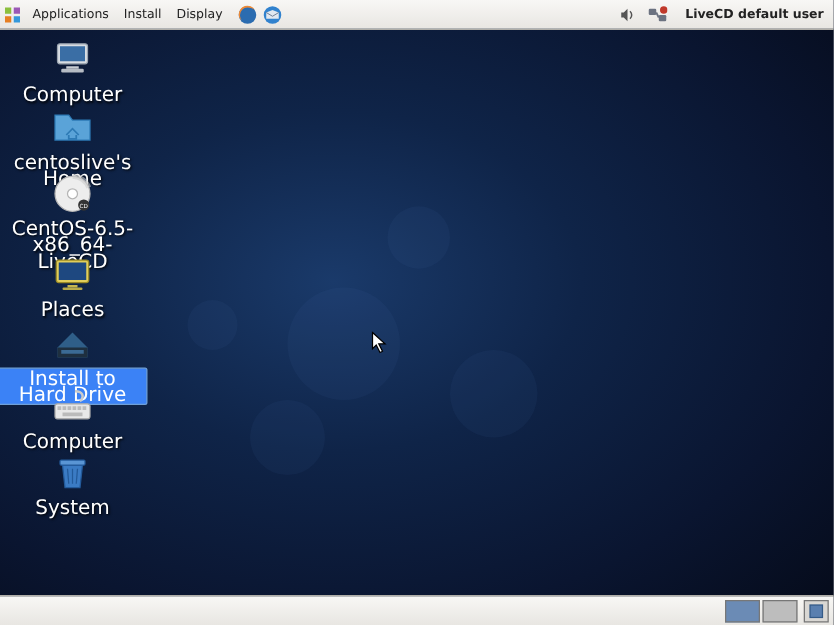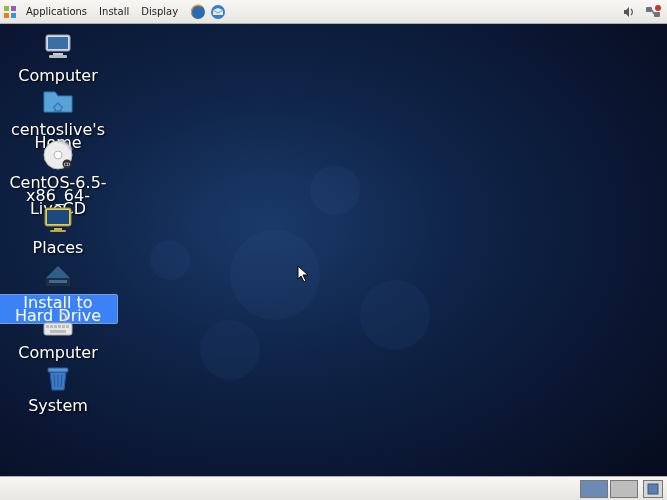--- a/index.html
+++ b/index.html
@@ -100,20 +100,21 @@
     </div>
     <div class="tray-icon">
       <svg width="16" height="16" viewBox="0 0 16 16">
           <rect x="1" y="3" width="6" height="5" rx="1" fill="#6b7280"></rect>
           <rect x="9" y="8" width="6" height="5" rx="1" fill="#6b7280"></rect>
           <path d="M7 6 L9 10" stroke="#6b7280" stroke-width="1.5"></path>
           <circle cx="13" cy="4" r="3" fill="#c0392b"></circle>
         </svg>
     </div>
   </div>
+  <div class="user">LiveCD default user</div>
 </div>
 
 <div class="desktop">
 
   <div class="dicon" style="left:-2px;top:6px">
     <div class="glyph">
       <svg width="36" height="36" viewBox="0 0 36 36">
           <rect x="6" y="5" width="24" height="16" rx="2" fill="#d8dde3" stroke="#9aa4b0"></rect>
           <rect x="8" y="7" width="20" height="12" fill="#3a6ea5"></rect>
           <rect x="13" y="23" width="10" height="2" fill="#c6ccd3"></rect>

